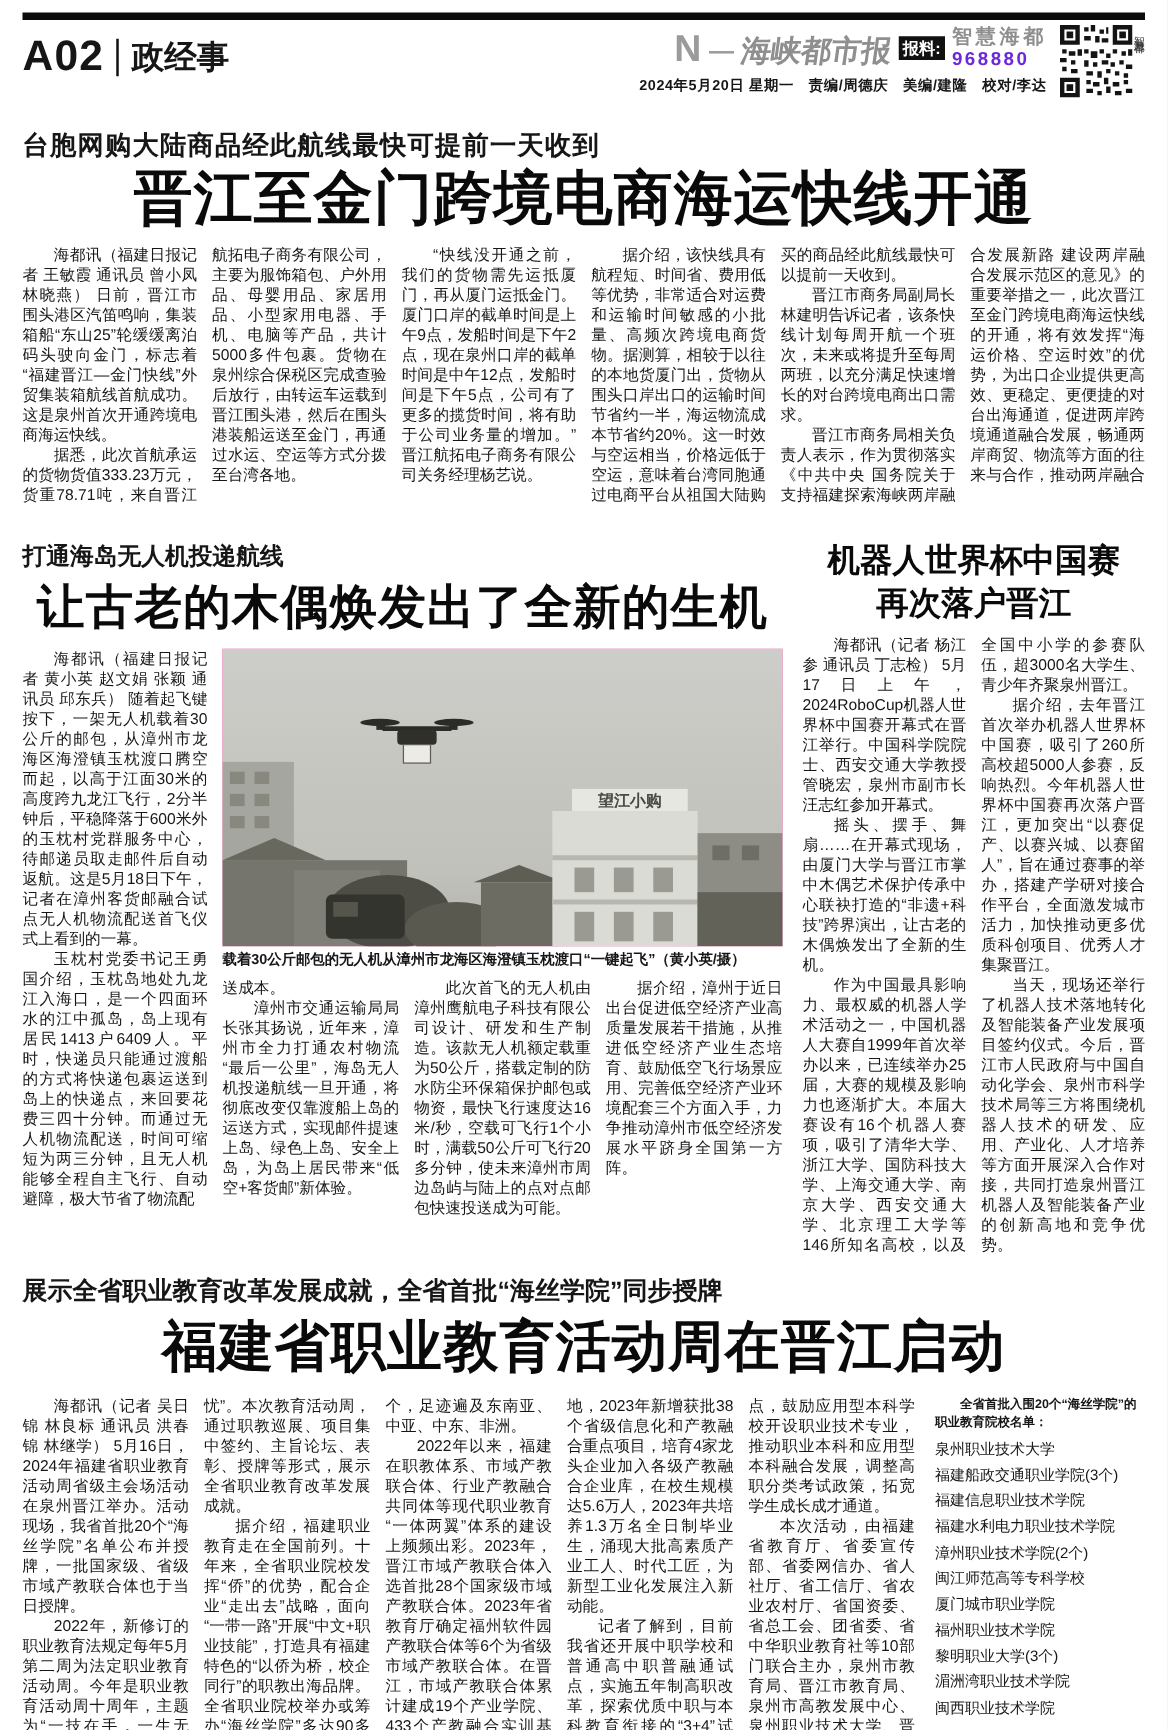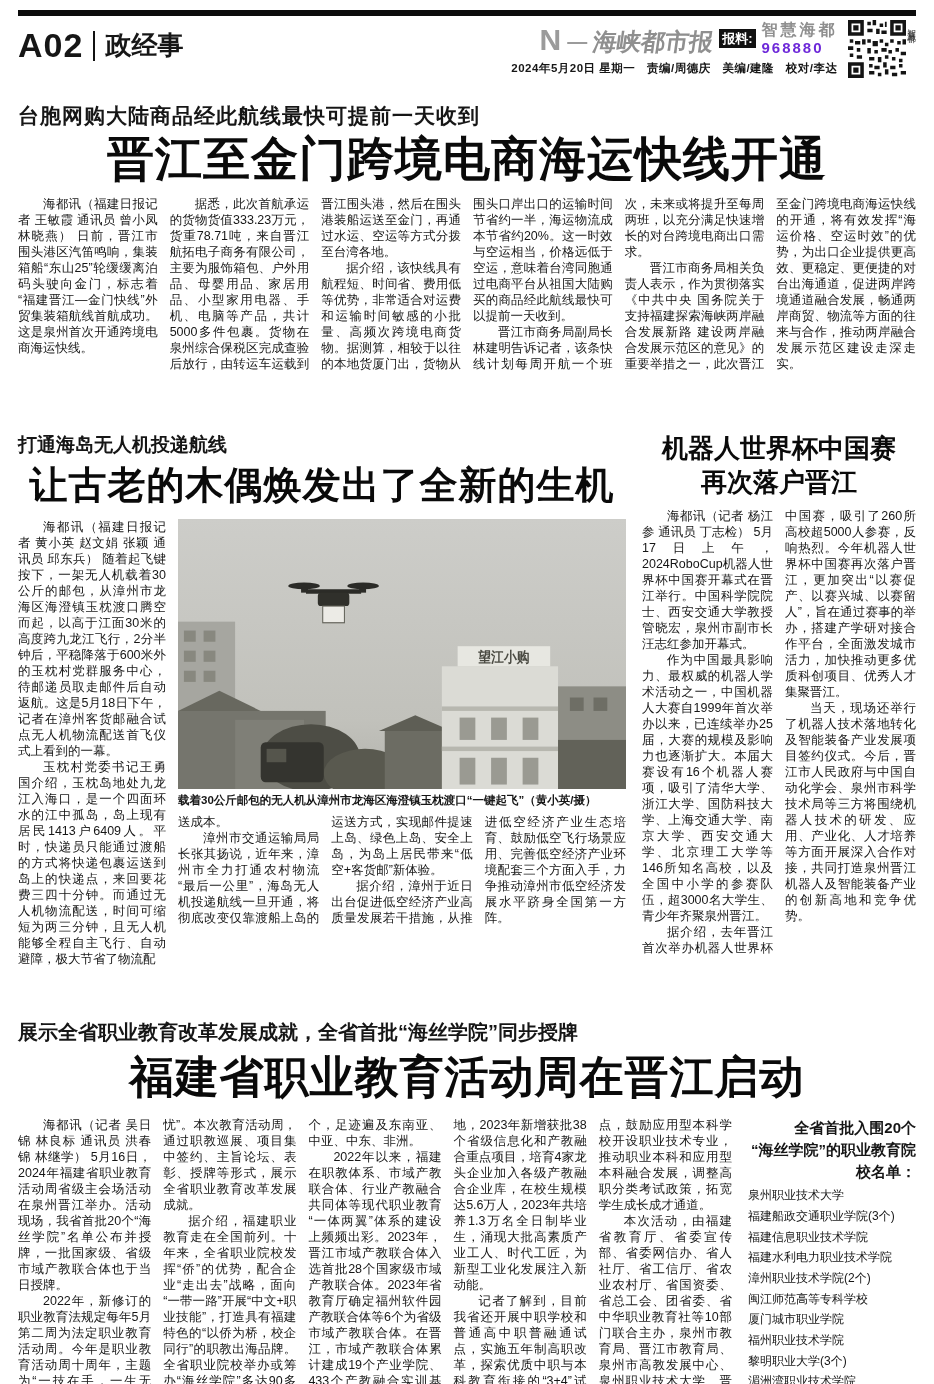--- a/index.html
+++ b/index.html
@@ -41,35 +41,35 @@
   .article1 .headline { font-size:47px; letter-spacing:1px; line-height:1.15; margin-top:2px; }
   .article1 .bodytext { margin-top:10px; column-count:6; column-gap:12px; height:222px; }
   
   .middle { display:flex; gap:16px; margin-top:14px; height:575px; }
   .mid-left { width:608px; }
   .mid-left .kicker { font-size:19px; }
   .mid-left .headline { font-size:38px; letter-spacing:1px; margin-top:2px; }
   .mid-content { display:flex; gap:12px; margin-top:8px; }
   .mid-col1 { width:148px; height:498px; }
   .mid-rightflow { flex:1; }
-  .photo-frame { width:100%; height:270px; background:#ec4899; }
+  .photo-frame { width:100%; height:238px; background:#ec4899; }
   .photo-frame svg { display:block; width:100%; height:100%; }
   .photo-caption { font-size:11.5px; font-weight:700; margin:4px 0 6px; line-height:1.3; }
   .mid-cols3 { column-count:3; column-gap:12px; height:222px; }
   .mid-right { flex:1; }
   .mid-right .headline { font-size:26px; line-height:1.3; }
   .mid-right .bodytext { margin-top:8px; column-count:2; column-gap:12px; height:498px; }
   
   .bottom { margin-top:12px; }
   .bottom .kicker { font-size:20px; }
   .bottom .headline { font-size:44px; letter-spacing:1px; margin-top:2px; }
   .bottom-flex { display:flex; gap:16px; margin-top:10px; }
   .bottom .bodytext { flex:1; column-count:5; column-gap:12px; height:282px; }
   .school-box { width:168px; font-size:12px; line-height:1.35; }
-  .school-title { font-weight:900; font-size:15px; line-height:1.45; margin-bottom:5px; text-indent:2em;text-align:right; }
+  .school-title { font-weight:900; font-size:10px; line-height:1.45; margin-bottom:5px; text-indent:2em; }
   .school-box ul { list-style:none; }
   .school-box li { margin-bottom:4.5px; white-space:nowrap; }
 </style>
 </head>
 <body>
 
 <div class="page">
 
   <div class="top-rule"></div>
 
@@ -108,20 +108,21 @@
       <div class="qr-caption">智慧海都</div>
     </div>
   </header>
 
   <section class="article1">
     <div class="kicker">台胞网购大陆商品经此航线最快可提前一天收到</div>
     <h1 class="headline">晋江至金门跨境电商海运快线开通</h1>
     <div class="bodytext">
       <p>海都讯（福建日报记者 王敏霞 通讯员 曾小凤 林晓燕） 日前，晋江市围头港区汽笛鸣响，集装箱船“东山25”轮缓缓离泊码头驶向金门，标志着“福建晋江—金门快线”外贸集装箱航线首航成功。这是泉州首次开通跨境电商海运快线。</p>
       <p>据悉，此次首航承运的货物货值333.23万元，货重78.71吨，来自晋江航拓电子商务有限公司，主要为服饰箱包、户外用品、母婴用品、家居用品、小型家用电器、手机、电脑等产品，共计5000多件包裹。货物在泉州综合保税区完成查验后放行，由转运车运载到晋江围头港，然后在围头港装船运送至金门，再通过水运、空运等方式分拨至台湾各地。</p>
+      <p>“快线没开通之前，我们的货物需先运抵厦门，再从厦门运抵金门。厦门口岸的截单时间是上午9点，发船时间是下午2点，现在泉州口岸的截单时间是中午12点，发船时间是下午5点，公司有了更多的揽货时间，将有助于公司业务量的增加。”晋江航拓电子商务有限公司关务经理杨艺说。</p>
       <p>据介绍，该快线具有航程短、时间省、费用低等优势，非常适合对运费和运输时间敏感的小批量、高频次跨境电商货物。据测算，相较于以往的本地货厦门出，货物从围头口岸出口的运输时间节省约一半，海运物流成本节省约20%。这一时效与空运相当，价格远低于空运，意味着台湾同胞通过电商平台从祖国大陆购买的商品经此航线最快可以提前一天收到。</p>
       <p>晋江市商务局副局长林建明告诉记者，该条快线计划每周开航一个班次，未来或将提升至每周两班，以充分满足快速增长的对台跨境电商出口需求。</p>
       <p>晋江市商务局相关负责人表示，作为贯彻落实《中共中央 国务院关于支持福建探索海峡两岸融合发展新路 建设两岸融合发展示范区的意见》的重要举措之一，此次晋江至金门跨境电商海运快线的开通，将有效发挥“海运价格、空运时效”的优势，为出口企业提供更高效、更稳定、更便捷的对台出海通道，促进两岸跨境通道融合发展，畅通两岸商贸、物流等方面的往来与合作，推动两岸融合发展示范区建设走深走实。</p>
     </div>
   </section>
 
   <section class="middle">
 
     <div class="mid-left">
       <div class="kicker">打通海岛无人机投递航线</div>
@@ -187,33 +188,35 @@
                 <line x1="-28" y1="-7" x2="28" y2="-7" stroke="#2b2b27" stroke-width="4"></line>
                 <rect x="-16" y="-6" width="32" height="12" rx="3" fill="#30302b"></rect>
                 <rect x="-11" y="6" width="22" height="15" fill="#ecebe6" stroke="#5c5c53" stroke-width="1"></rect>
               </g>
             </svg>
           </div>
           <div class="photo-caption">载着30公斤邮包的无人机从漳州市龙海区海澄镇玉枕渡口“一键起飞”（黄小英/摄）</div>
           <div class="mid-cols3 bodytext">
             <p class="no-indent">送成本。</p>
             <p>漳州市交通运输局局长张其扬说，近年来，漳州市全力打通农村物流“最后一公里”，海岛无人机投递航线一旦开通，将彻底改变仅靠渡船上岛的运送方式，实现邮件提速上岛、绿色上岛、安全上岛，为岛上居民带来“低空+客货邮”新体验。</p>
+            <p>此次首飞的无人机由漳州鹰航电子科技有限公司设计、研发和生产制造。该款无人机额定载重为50公斤，搭载定制的防水防尘环保箱保护邮包或物资，最快飞行速度达16米/秒，空载可飞行1个小时，满载50公斤可飞行20多分钟，使未来漳州市周边岛屿与陆上的点对点邮包快速投送成为可能。</p>
             <p>据介绍，漳州于近日出台促进低空经济产业高质量发展若干措施，从推进低空经济产业生态培育、鼓励低空飞行场景应用、完善低空经济产业环境配套三个方面入手，力争推动漳州市低空经济发展水平跻身全国第一方阵。</p>
           </div>
         </div>
       </div>
     </div>
 
     <div class="mid-right">
       <h2 class="headline">
         <div>机器人世界杯中国赛</div>
         <div>再次落户晋江</div>
       </h2>
       <div class="bodytext">
         <p>海都讯（记者 杨江参 通讯员 丁志检） 5月17日上午，2024RoboCup机器人世界杯中国赛开幕式在晋江举行。中国科学院院士、西安交通大学教授管晓宏，泉州市副市长汪志红参加开幕式。</p>
+        <p>摇头、摆手、舞扇……在开幕式现场，由厦门大学与晋江市掌中木偶艺术保护传承中心联袂打造的“非遗+科技”跨界演出，让古老的木偶焕发出了全新的生机。</p>
         <p>作为中国最具影响力、最权威的机器人学术活动之一，中国机器人大赛自1999年首次举办以来，已连续举办25届，大赛的规模及影响力也逐渐扩大。本届大赛设有16个机器人赛项，吸引了清华大学、浙江大学、国防科技大学、上海交通大学、南京大学、西安交通大学、北京理工大学等146所知名高校，以及全国中小学的参赛队伍，超3000名大学生、青少年齐聚泉州晋江。</p>
         <p>据介绍，去年晋江首次举办机器人世界杯中国赛，吸引了260所高校超5000人参赛，反响热烈。今年机器人世界杯中国赛再次落户晋江，更加突出“以赛促产、以赛兴城、以赛留人”，旨在通过赛事的举办，搭建产学研对接合作平台，全面激发城市活力，加快推动更多优质科创项目、优秀人才集聚晋江。</p>
         <p>当天，现场还举行了机器人技术落地转化及智能装备产业发展项目签约仪式。今后，晋江市人民政府与中国自动化学会、泉州市科学技术局等三方将围绕机器人技术的研发、应用、产业化、人才培养等方面开展深入合作对接，共同打造泉州晋江机器人及智能装备产业的创新高地和竞争优势。</p>
       </div>
     </div>
   </section>
 
   <section class="bottom">
     <div class="kicker">展示全省职业教育改革发展成就，全省首批“海丝学院”同步授牌</div>
     <h1 class="headline">福建省职业教育活动周在晋江启动</h1>

